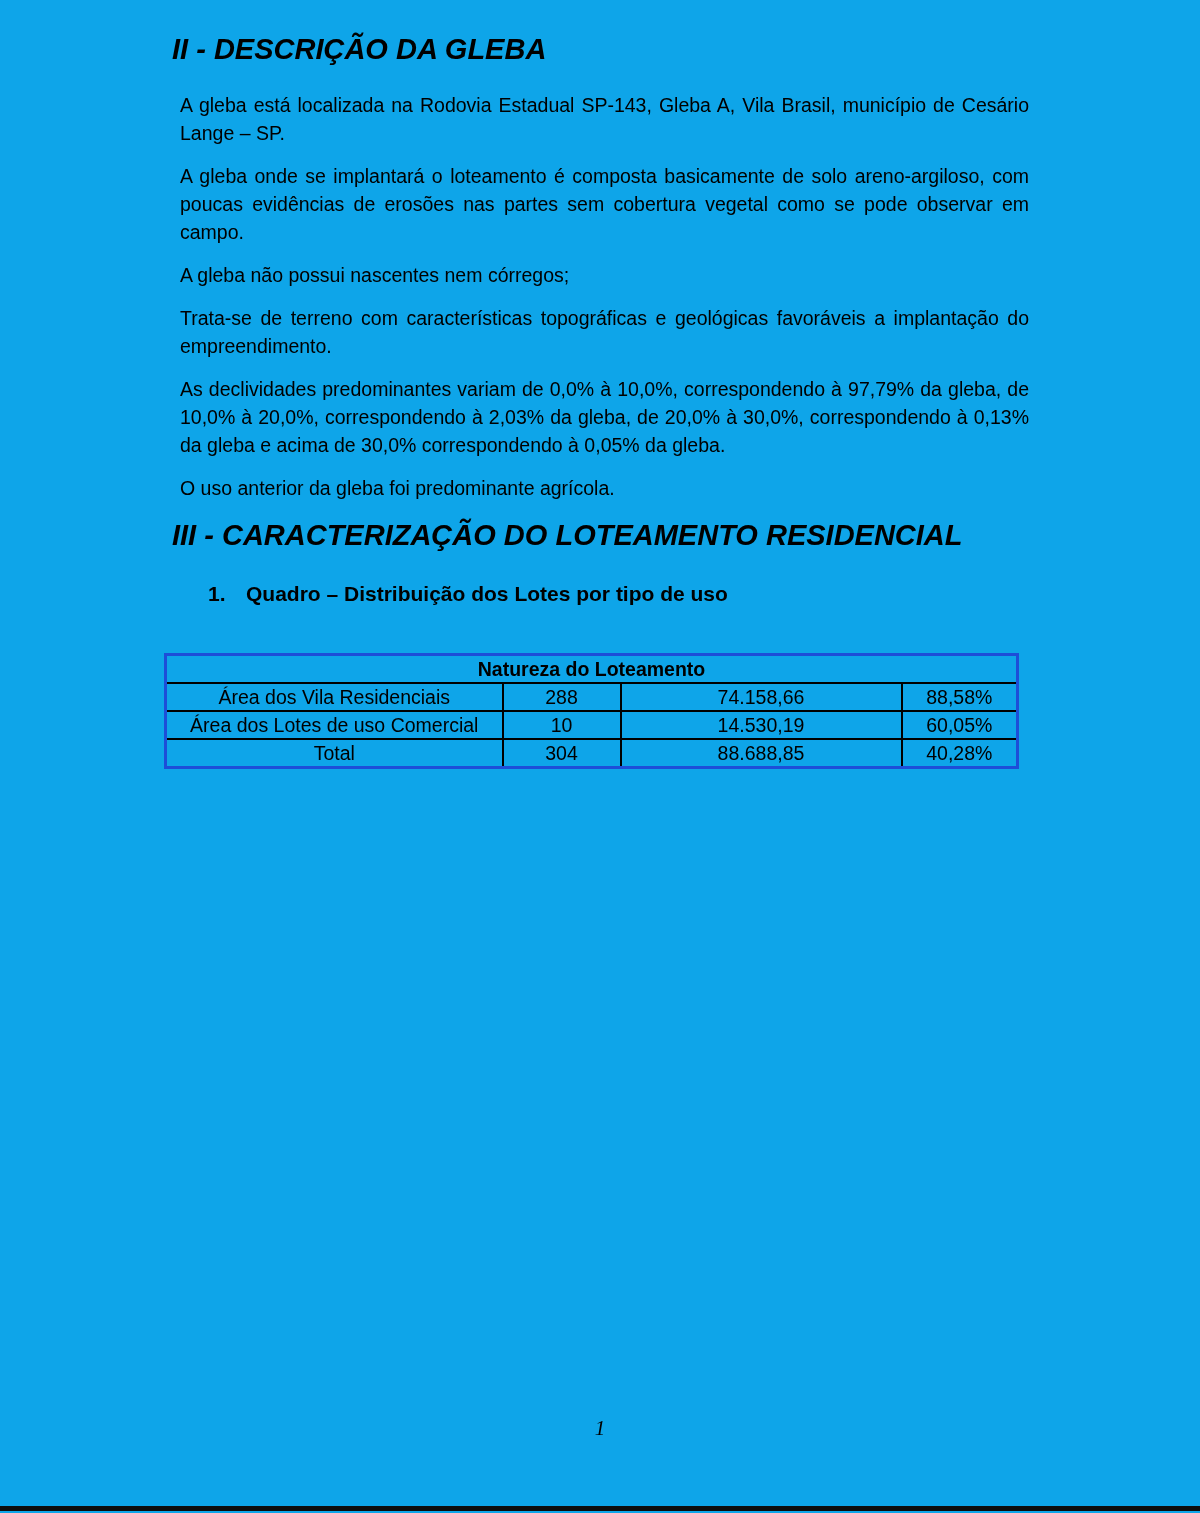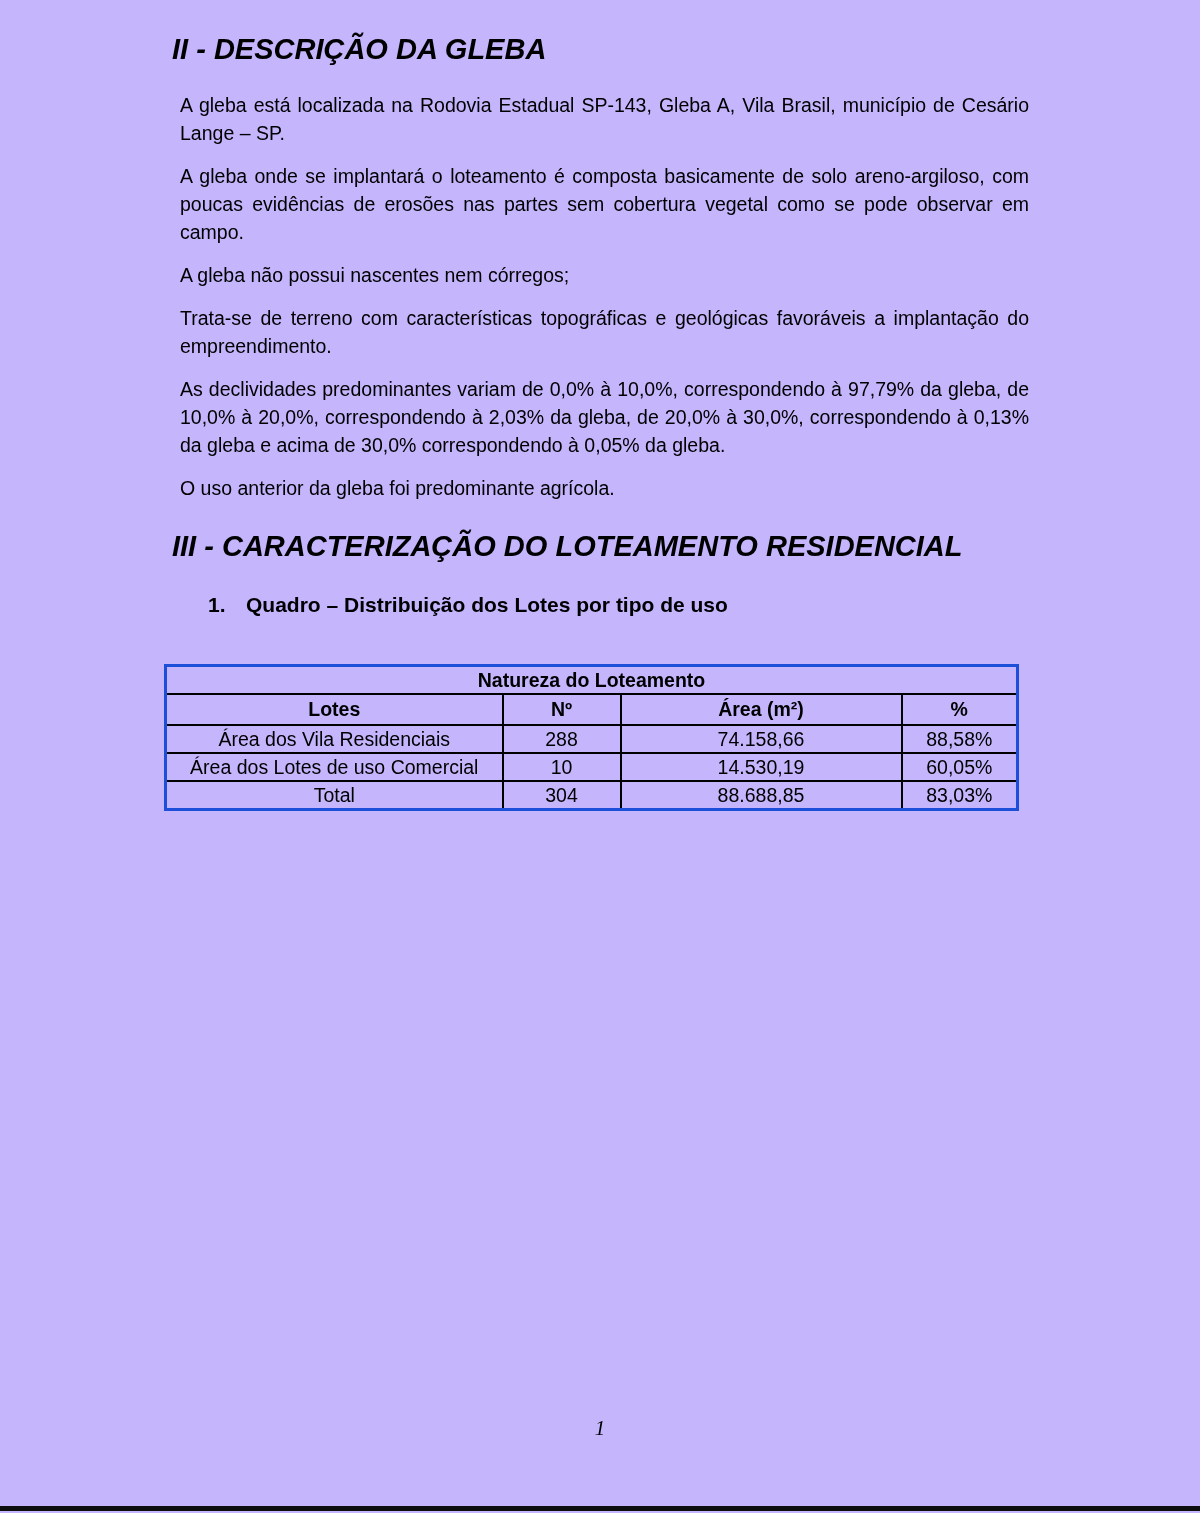--- a/index.html
+++ b/index.html
@@ -4,41 +4,41 @@
 <style>
   html, body {
     margin: 0;
     padding: 0;
     background: #ffffff;
   }
   .page {
     position: relative;
     width: 1200px;
     height: 1513px;
-    background: #c4b5fd;
+    background: #0ea5e9;
     color: #000000;
     font-family: "Liberation Sans", sans-serif;
     overflow: hidden;
   }
   .content {
     position: absolute;
     left: 172px;
     top: 0;
     width: 857px;
   }
   h1.section-heading {
     font-family: "Liberation Sans", sans-serif;
     font-size: 29px;
     line-height: 34px;
     font-weight: bold;
     font-style: italic;
     margin: 0;
   }
   h1.heading-ii   { margin: 32px 0 25px 0; }
-  h1.heading-iii  { margin: 27px 0 28px 0; }
+  h1.heading-iii  { margin: 16px 0 28px 0; }
   p.body-paragraph {
     font-size: 19.5px;
     line-height: 28px;
     text-align: justify;
     margin: 0 0 15px 8px;
   }
   .list-item {
     margin: 0 0 0 36px;
     font-size: 21px;
     line-height: 28px;
@@ -111,45 +111,39 @@
       <colgroup>
         <col style="width:337px">
         <col style="width:118px">
         <col style="width:281px">
         <col style="width:116px">
       </colgroup>
       <thead>
         <tr class="title-row">
           <th colspan="4">Natureza do Loteamento</th>
         </tr>
-        <tr class="header-row">
-          <th>Lotes</th>
-          <th>Nº</th>
-          <th>Área (m²)</th>
-          <th>%</th>
-        </tr>
       </thead>
       <tbody>
         <tr>
           <td>Área dos Vila Residenciais</td>
           <td>288</td>
           <td>74.158,66</td>
           <td>88,58%</td>
         </tr>
         <tr>
           <td>Área dos Lotes de uso Comercial</td>
           <td>10</td>
           <td>14.530,19</td>
           <td>60,05%</td>
         </tr>
         <tr>
           <td>Total</td>
           <td>304</td>
           <td>88.688,85</td>
-          <td>83,03%</td>
+          <td>40,28%</td>
         </tr>
       </tbody>
     </table>
 
   </div>
 
   <div class="page-number">1</div>
 
   <div class="footer-rule"></div>
 </div>

